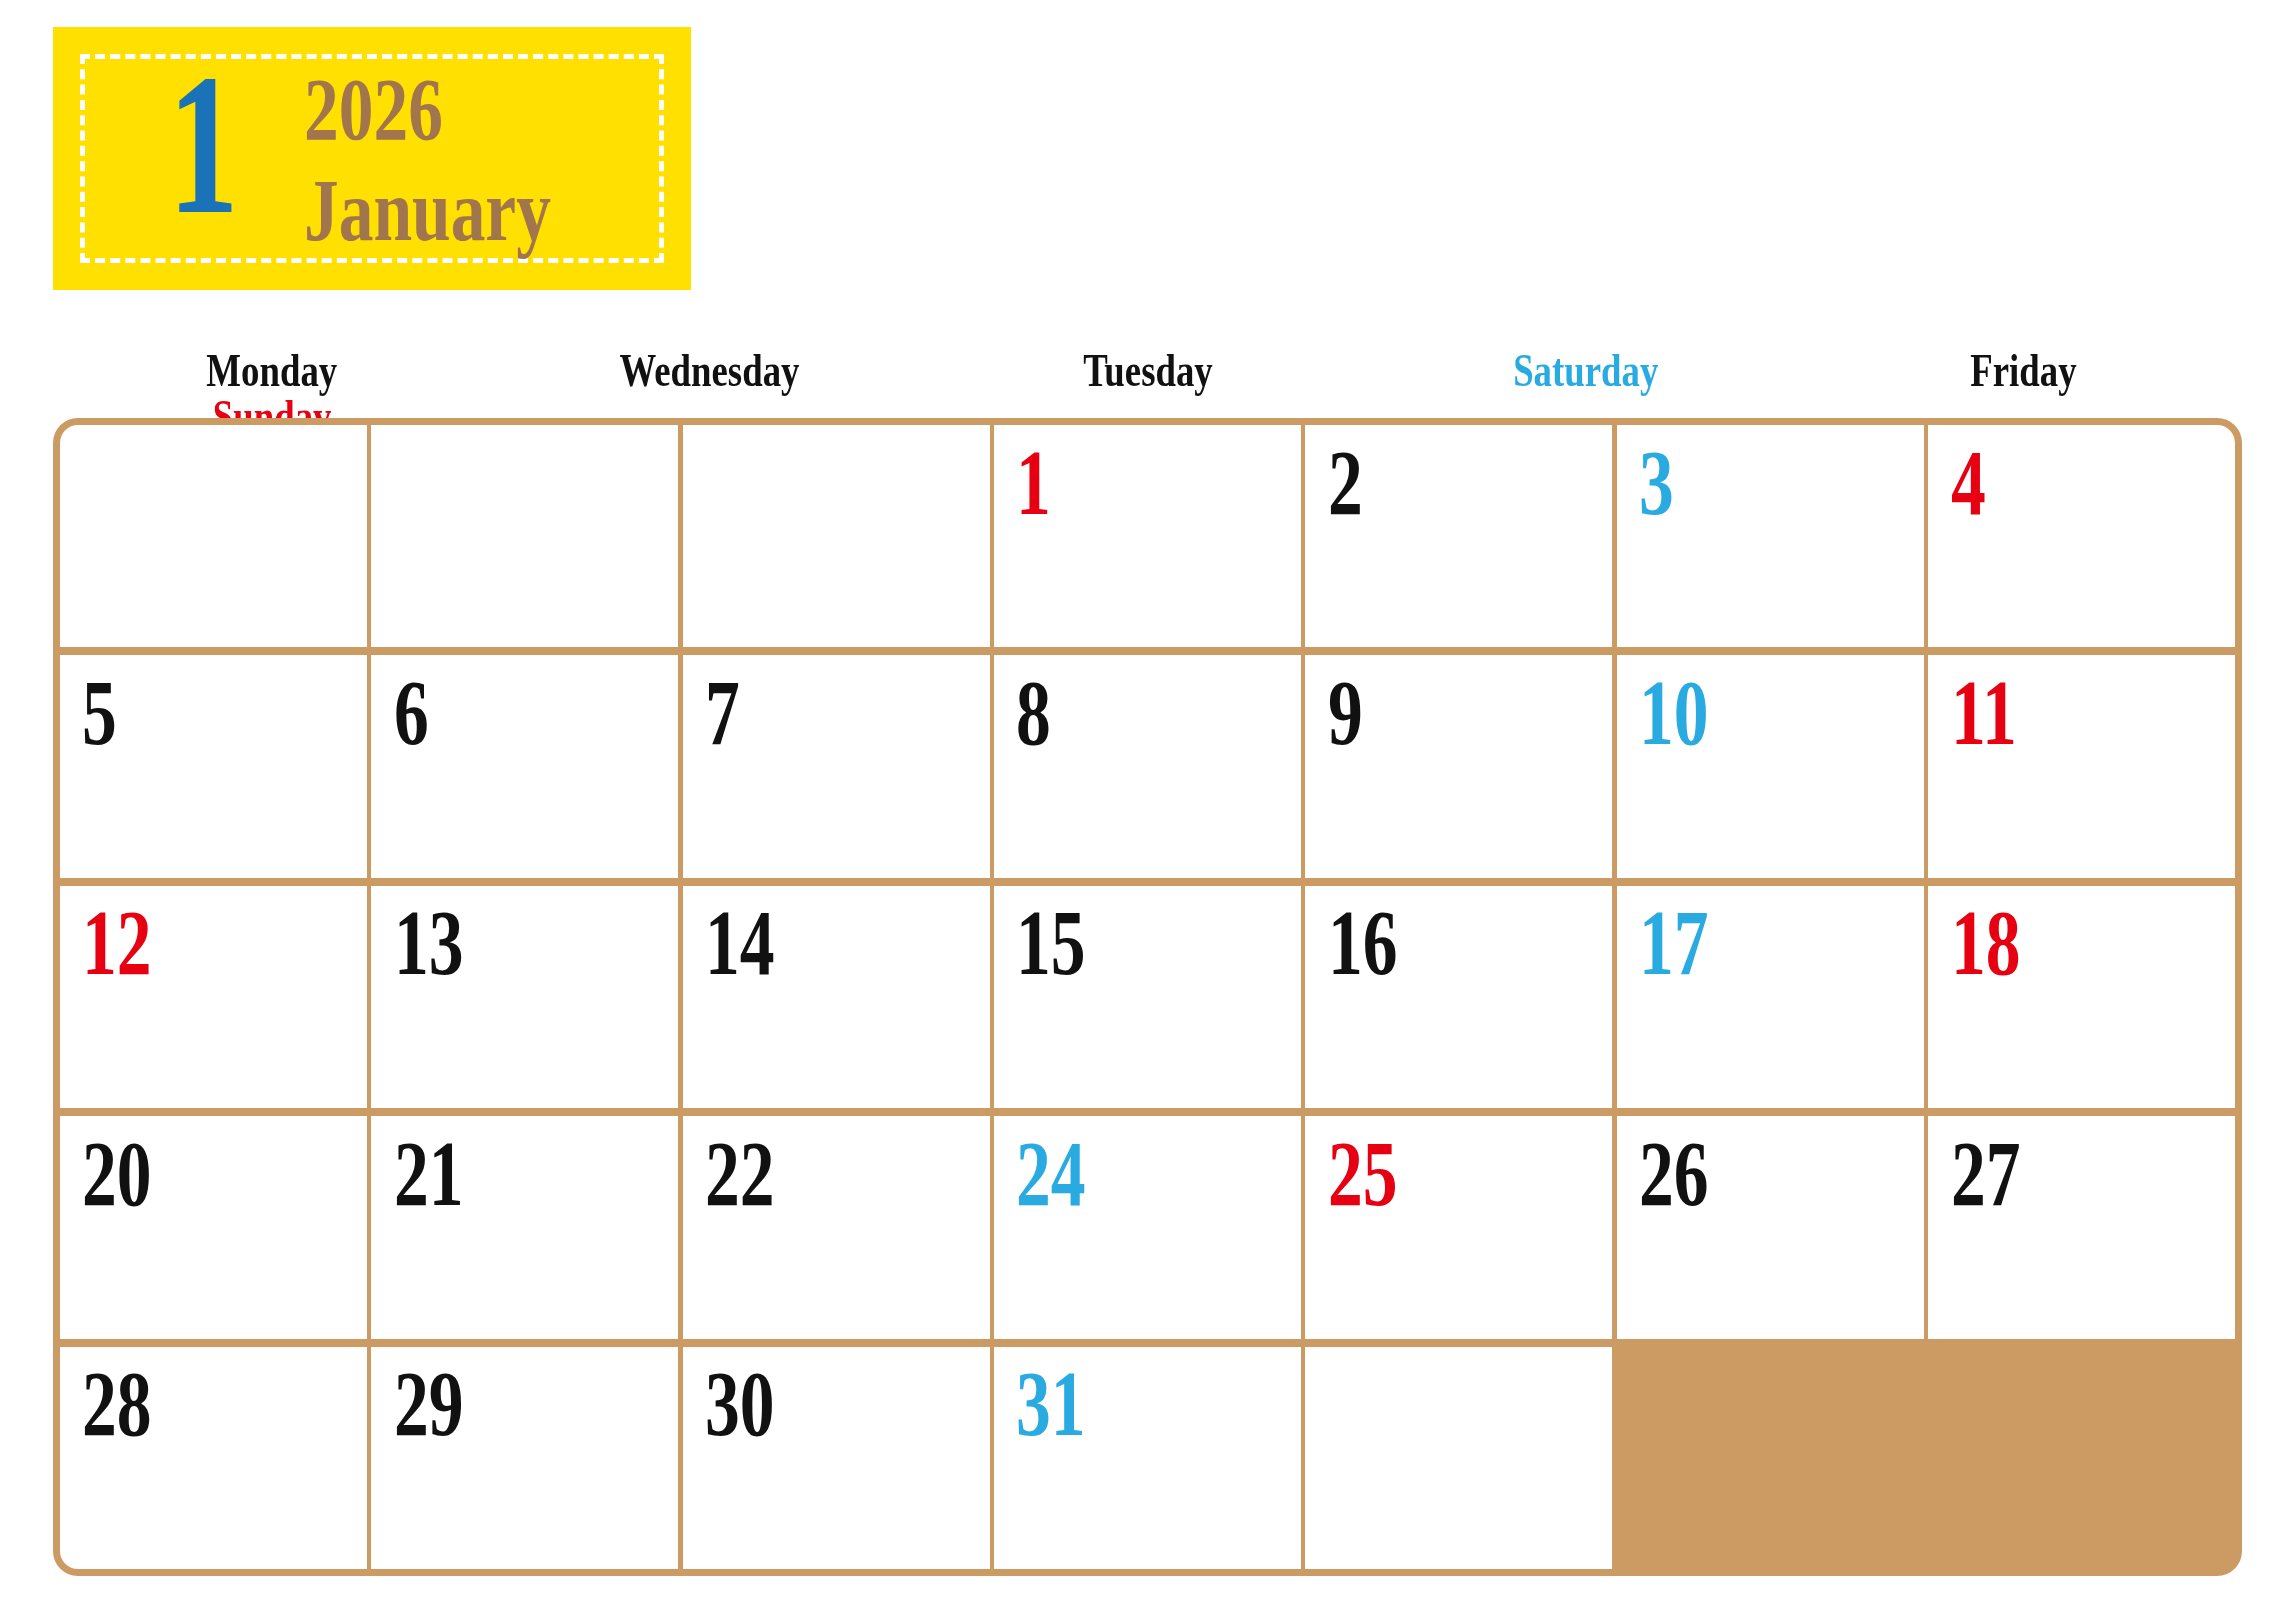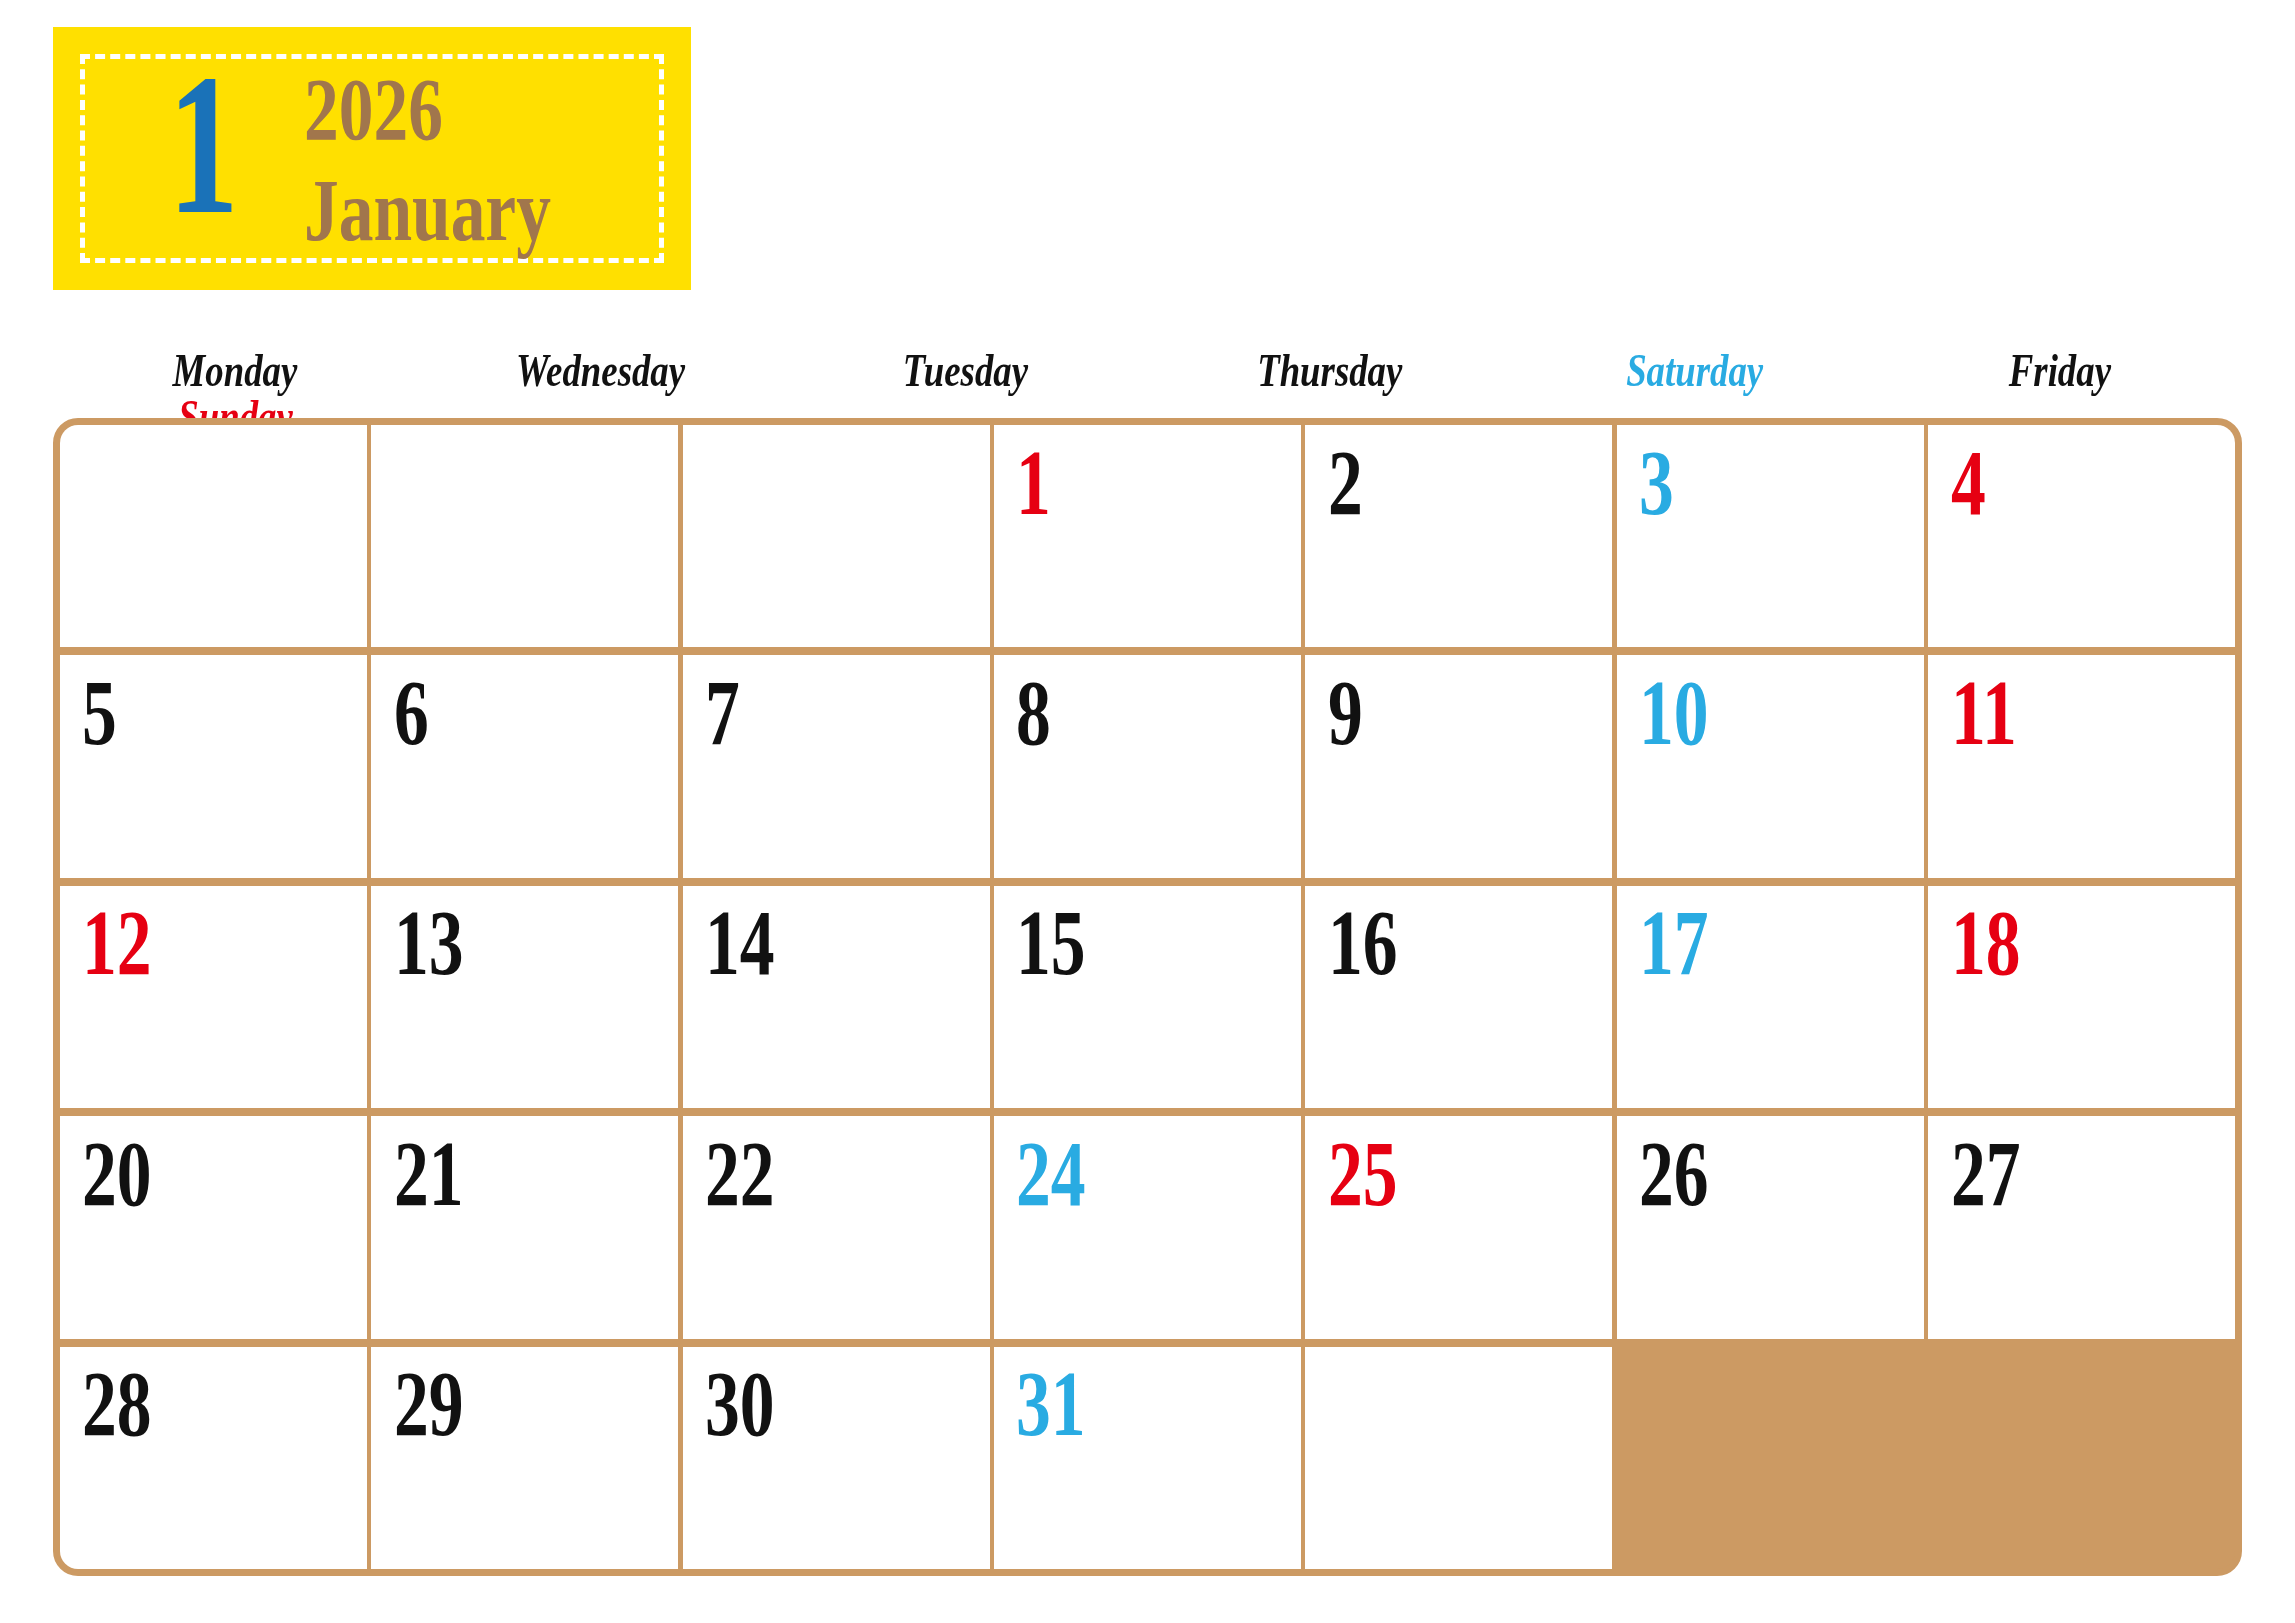--- a/index.html
+++ b/index.html
@@ -36,21 +36,21 @@
     font-size:89px;line-height:1;font-weight:bold;
     margin-top:12.3px;
     transform:scaleX(.78);transform-origin:0 0;
     white-space:nowrap;
   }
 
   
   .weekday-row{
     position:absolute;left:53px;top:348px;
     width:2189px;height:56px;
-    display:grid;grid-template-columns:repeat(6,1fr);font-style:italic;
+    display:grid;grid-template-columns:repeat(5,1fr);
   }
   .weekday-cell{
     display:flex;align-items:center;justify-content:center;
   }
   .weekday-label{
     font-size:46px;font-weight:bold;line-height:1;
     transform:scaleX(.80);transform-origin:center;
     white-space:nowrap;
   }
 
@@ -97,23 +97,20 @@
       <div class="weekday-cell">
         <span class="weekday-label" style="color: rgb(17, 17, 17);">Monday</span>
       </div>
       <div class="weekday-cell">
         <span class="weekday-label" style="color: rgb(17, 17, 17);">Wednesday</span>
       </div>
       <div class="weekday-cell">
         <span class="weekday-label" style="color: rgb(17, 17, 17);">Tuesday</span>
       </div>
       <div class="weekday-cell">
-        <span class="weekday-label" style="color: rgb(17, 17, 17);">Thursday</span>
-      </div>
-      <div class="weekday-cell">
         <span class="weekday-label" style="color: rgb(41, 171, 226);">Saturday</span>
       </div>
       <div class="weekday-cell">
         <span class="weekday-label" style="color: rgb(17, 17, 17);">Friday</span>
       </div>
       <div class="weekday-cell">
         <span class="weekday-label" style="color: rgb(230, 0, 18);">Sunday</span>
       </div>
     </div>
 

